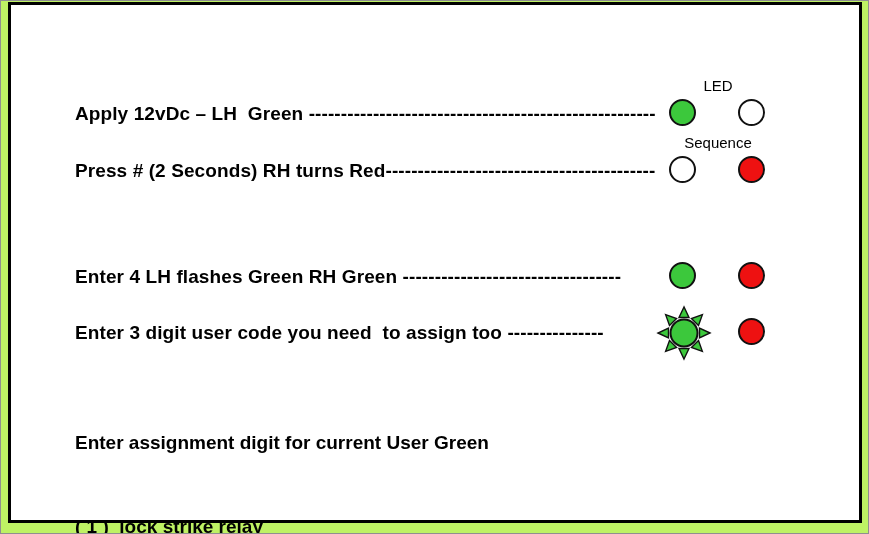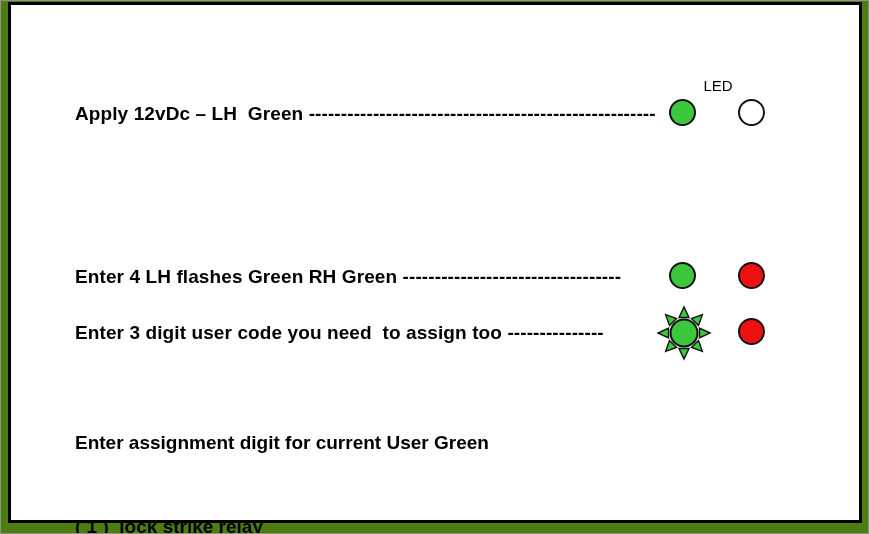--- a/index.html
+++ b/index.html
@@ -2,21 +2,21 @@
 <html><head>
 <meta charset="utf-8">
 <style>
   html, body { margin: 0; padding: 0; background: #fff; }
   .page {
     position: relative;
     width: 869px;
     height: 534px;
     box-sizing: border-box;
     border: 1px solid #8f8f8f;
-    background: #4d7c0f;
+    background: #bef264;
     font-family: "Liberation Sans", "DejaVu Sans", sans-serif;
     color: #000;
     overflow: hidden;
   }
   .frame {
     position: absolute;
     left: 7px;
     top: 1px;
     width: 854px;
     height: 521px;
@@ -90,28 +90,34 @@
   }
 </style>
 </head>
 <body>
 
 <div class="page">
   <div class="frame">
 
     <div class="led-header">
       <div>LED</div>
+      <div>Sequence</div>
     </div>
 
     <div class="step-row row-1">
       <span class="step-line"><span>Apply 12vDc – LH  Green </span><span>------------------------------------------------------</span></span>
       <span class="led led-slot-left led-green"></span>
       <span class="led led-slot-right led-white"></span>
     </div>
 
+    <div class="step-row row-2">
+      <span class="step-line"><span>Press # (2 Seconds) RH turns Red</span><span>------------------------------------------</span></span>
+      <span class="led led-slot-left led-white"></span>
+      <span class="led led-slot-right led-red"></span>
+    </div>
 
 
     <div class="step-row row-4">
       <span class="step-line"><span>Enter 4 LH flashes Green RH Green </span><span>----------------------------------</span></span>
       <span class="led led-slot-left led-green"></span>
       <span class="led led-slot-right led-red"></span>
     </div>
 
     <div class="step-row row-5">
       <span class="step-line"><span>Enter 3 digit user code you need  to assign too </span><span>---------------</span></span>

